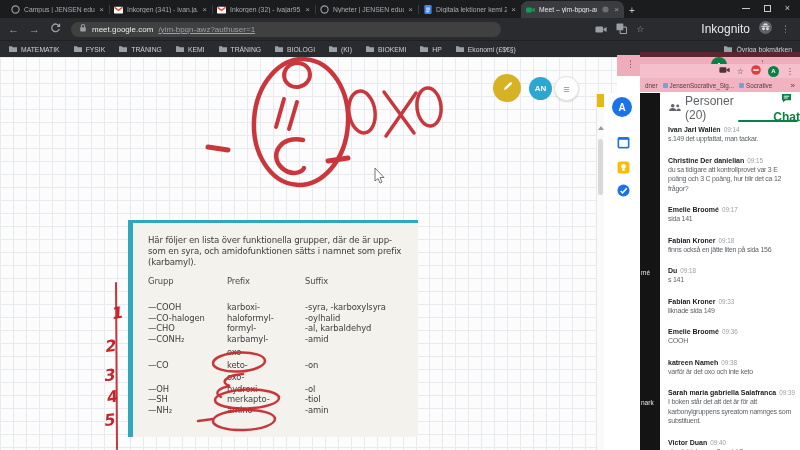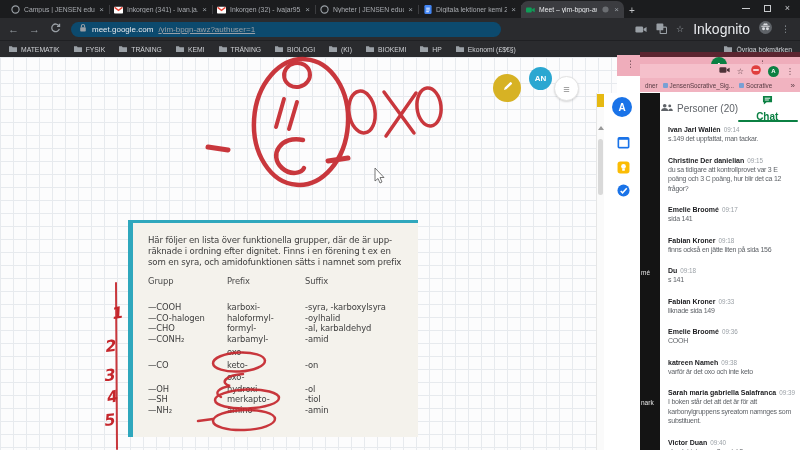--- a/index.html
+++ b/index.html
@@ -19,26 +19,26 @@
   .fav { width:9px; height:9px; flex:none; display:flex; align-items:center; justify-content:center; }
   .newtab { width:16px; height:16px; color:#c4c6c9; font-size:10px; display:flex; align-items:center; justify-content:center; }
   .wincontrols { position:absolute; right:4px; top:0; height:16px; display:flex; gap:14px; align-items:center;
                  color:#c8cacd; font-size:9px; padding-right:6px; }
   .wc-box { width:7px; height:7px; border:1px solid #c8cacd; }
   .wc-min { width:8px; height:1px; background:#c8cacd; }
 
   .toolbar { position:absolute; left:0; top:18px; width:800px; height:22px; background:#2a2b2e;
              display:flex; align-items:center; gap:10px; padding:0 8px; }
   .navbtn { color:#9aa0a6; font-size:11px; line-height:11px; }
-  .urlpill { height:15px; width:430px; background:#0c4a6e; border-radius:8px; display:flex;
+  .urlpill { height:15px; width:430px; background:#404040; border-radius:8px; display:flex;
              align-items:center; gap:5px; padding:0 8px; font-size:8px; white-space:nowrap; }
   .urldomain { color:#e8eaed; } .urlpath { color:#9aa0a6;text-decoration:underline; }
   .tright { margin-left:auto; display:flex; align-items:center; gap:9px; padding-right:2px; }
   .star { color:#9aa0a6; font-size:9px; }
-  .incog-label { color:#e8eaed; font-size:14px; }
+  .incog-label { color:#e8eaed; font-size:12px;margin-left:48px; }
   .dots { color:#9aa0a6; font-size:9px; }
 
   .bookbar { position:absolute; left:0; top:40px; width:800px; height:17px; background:#2a2b2e;
              border-top:1px solid #1f2023; display:flex; align-items:center; padding:0 8px;
              font-size:6.8px; color:#d0d2d6; }
   .bmhost { display:flex; align-items:center; gap:13px; }
   .bm { display:flex; align-items:center; gap:3px; white-space:nowrap; }
   .bmright { margin-left:auto; display:flex; align-items:center; gap:3px; white-space:nowrap; }
 
   
@@ -57,21 +57,21 @@
   .rows .trow:nth-of-type(5) { margin-top:3px; }
   .rows .trow:nth-of-type(6) { margin-top:2px; }
   .rows .trow:nth-of-type(7) { margin-top:2px; }
   .rows .trow:nth-of-type(8) { margin-top:1px; }
 
   svg.anno { position:absolute; left:0; top:0; width:617px; height:393px; z-index:6; pointer-events:none; overflow:visible; }
 
   
   .fbtn { position:absolute; border-radius:50%; display:flex; align-items:center; justify-content:center; z-index:7; }
   .fbtn.pen { left:493px; top:17px; width:28px; height:28px; background:#d7b224; }
-  .fbtn.an  { left:529px; top:10px; width:23px; height:23px; background:#2ba7d1; color:#fff; font-size:8px; font-weight:bold; }
+  .fbtn.an  { left:529px; top:20px; width:23px; height:23px; background:#2ba7d1; color:#fff; font-size:8px; font-weight:bold; }
   .fbtn.menu{ left:554px; top:19px; width:25px; height:25px; background:#fff; border:1px solid #e3e3e3;
               color:#8a8a8a; font-size:11px; box-shadow:0 1px 2px rgba(0,0,0,.15); }
 
   
   .scrollcol { position:absolute; left:596px; top:36px; width:8px; height:357px; background:#fafafa;
                border-left:1px solid #e6e6e6; z-index:3; }
   .sc-arrow { position:absolute; left:1px; top:33px; width:0; height:0;
               border-left:3px solid transparent; border-right:3px solid transparent; border-bottom:4px solid #9a9a9a; }
   .sc-thumb { position:absolute; left:1px; top:46px; width:5px; height:56px; background:#d9d9d9; border-radius:3px; }
   .sc-yellow { position:absolute; left:0px; top:1px; width:8px; height:13px; background:#e6b912; }
@@ -82,22 +82,22 @@
                background:#1a73e8; color:#fff; font-size:10px; font-weight:bold;
                display:flex; align-items:center; justify-content:center; }
   .ps-ic { position:absolute; left:13px; width:13px; height:13px; }
 
   .blackstrip { position:absolute; left:640px; top:36px; width:20px; height:357px; background:#141414;
                 z-index:3; color:#e8e8e8; font-size:6.5px; }
   .frag { position:absolute; left:1px; white-space:nowrap; }
 
   
   .chat { position:absolute; left:660px; top:36px; width:140px; height:357px; background:#fff; z-index:3; overflow:hidden; }
-  .chathead { position:relative; height:30px; display:flex; align-items:center; gap:4px; 
-              font-size:10px; color:#5f6368; }
+  .chathead { position:relative; height:30px; display:flex; align-items:center; gap:4px; padding-left:8px;
+              font-size:12px; color:#5f6368; }
   .tab-chat-group { display:flex; align-items:center; gap:4px; margin-left:14px; color:#0b8043; font-weight:bold;flex-direction:column; }
   .chathead .underline { position:absolute; left:78px; right:2px; bottom:1px; height:2.5px; background:#0b8043; border-radius:2px; }
   .msgs { position:absolute; left:0; right:0; top:30px; bottom:0; padding:2px 6px 0 8px; overflow:hidden; }
   .msg { margin-bottom:12px; }
   .mname { font-size:7px; font-weight:bold; color:#202124; white-space:nowrap; line-height:9px; }
   .mtime { font-size:6.3px; color:#9aa0a6; font-weight:normal; margin-left:3px; }
   .mtext { font-size:7px; line-height:9.5px; color:#5f6368; letter-spacing:-0.25px; }
 
   
   .pinkback { position:absolute; left:617px; top:55px; width:183px; height:21px; background:#efadbb; z-index:40;
@@ -317,22 +317,22 @@
   </div>
 
   <div class="content">
 
     <div class="whiteboard">
 
       <div class="book">
         <div class="bpara">
 
         <div>Här följer en lista över funktionella grupper, där de är upp-</div>
-            <div>räknade i ordning efter dignitet. Finns i en förening t ex en</div>
             <div>som en syra, och amidofunktionen sätts i namnet som prefix</div>
+            <div>(karbamyl).</div>
           </div>
         <div class="btable">
           <div class="trh">
             <span>Grupp</span>
             <span>Prefix</span>
             <span>Suffix</span>
           </div>
           <div class="rows">
 
               <div class="trow">

